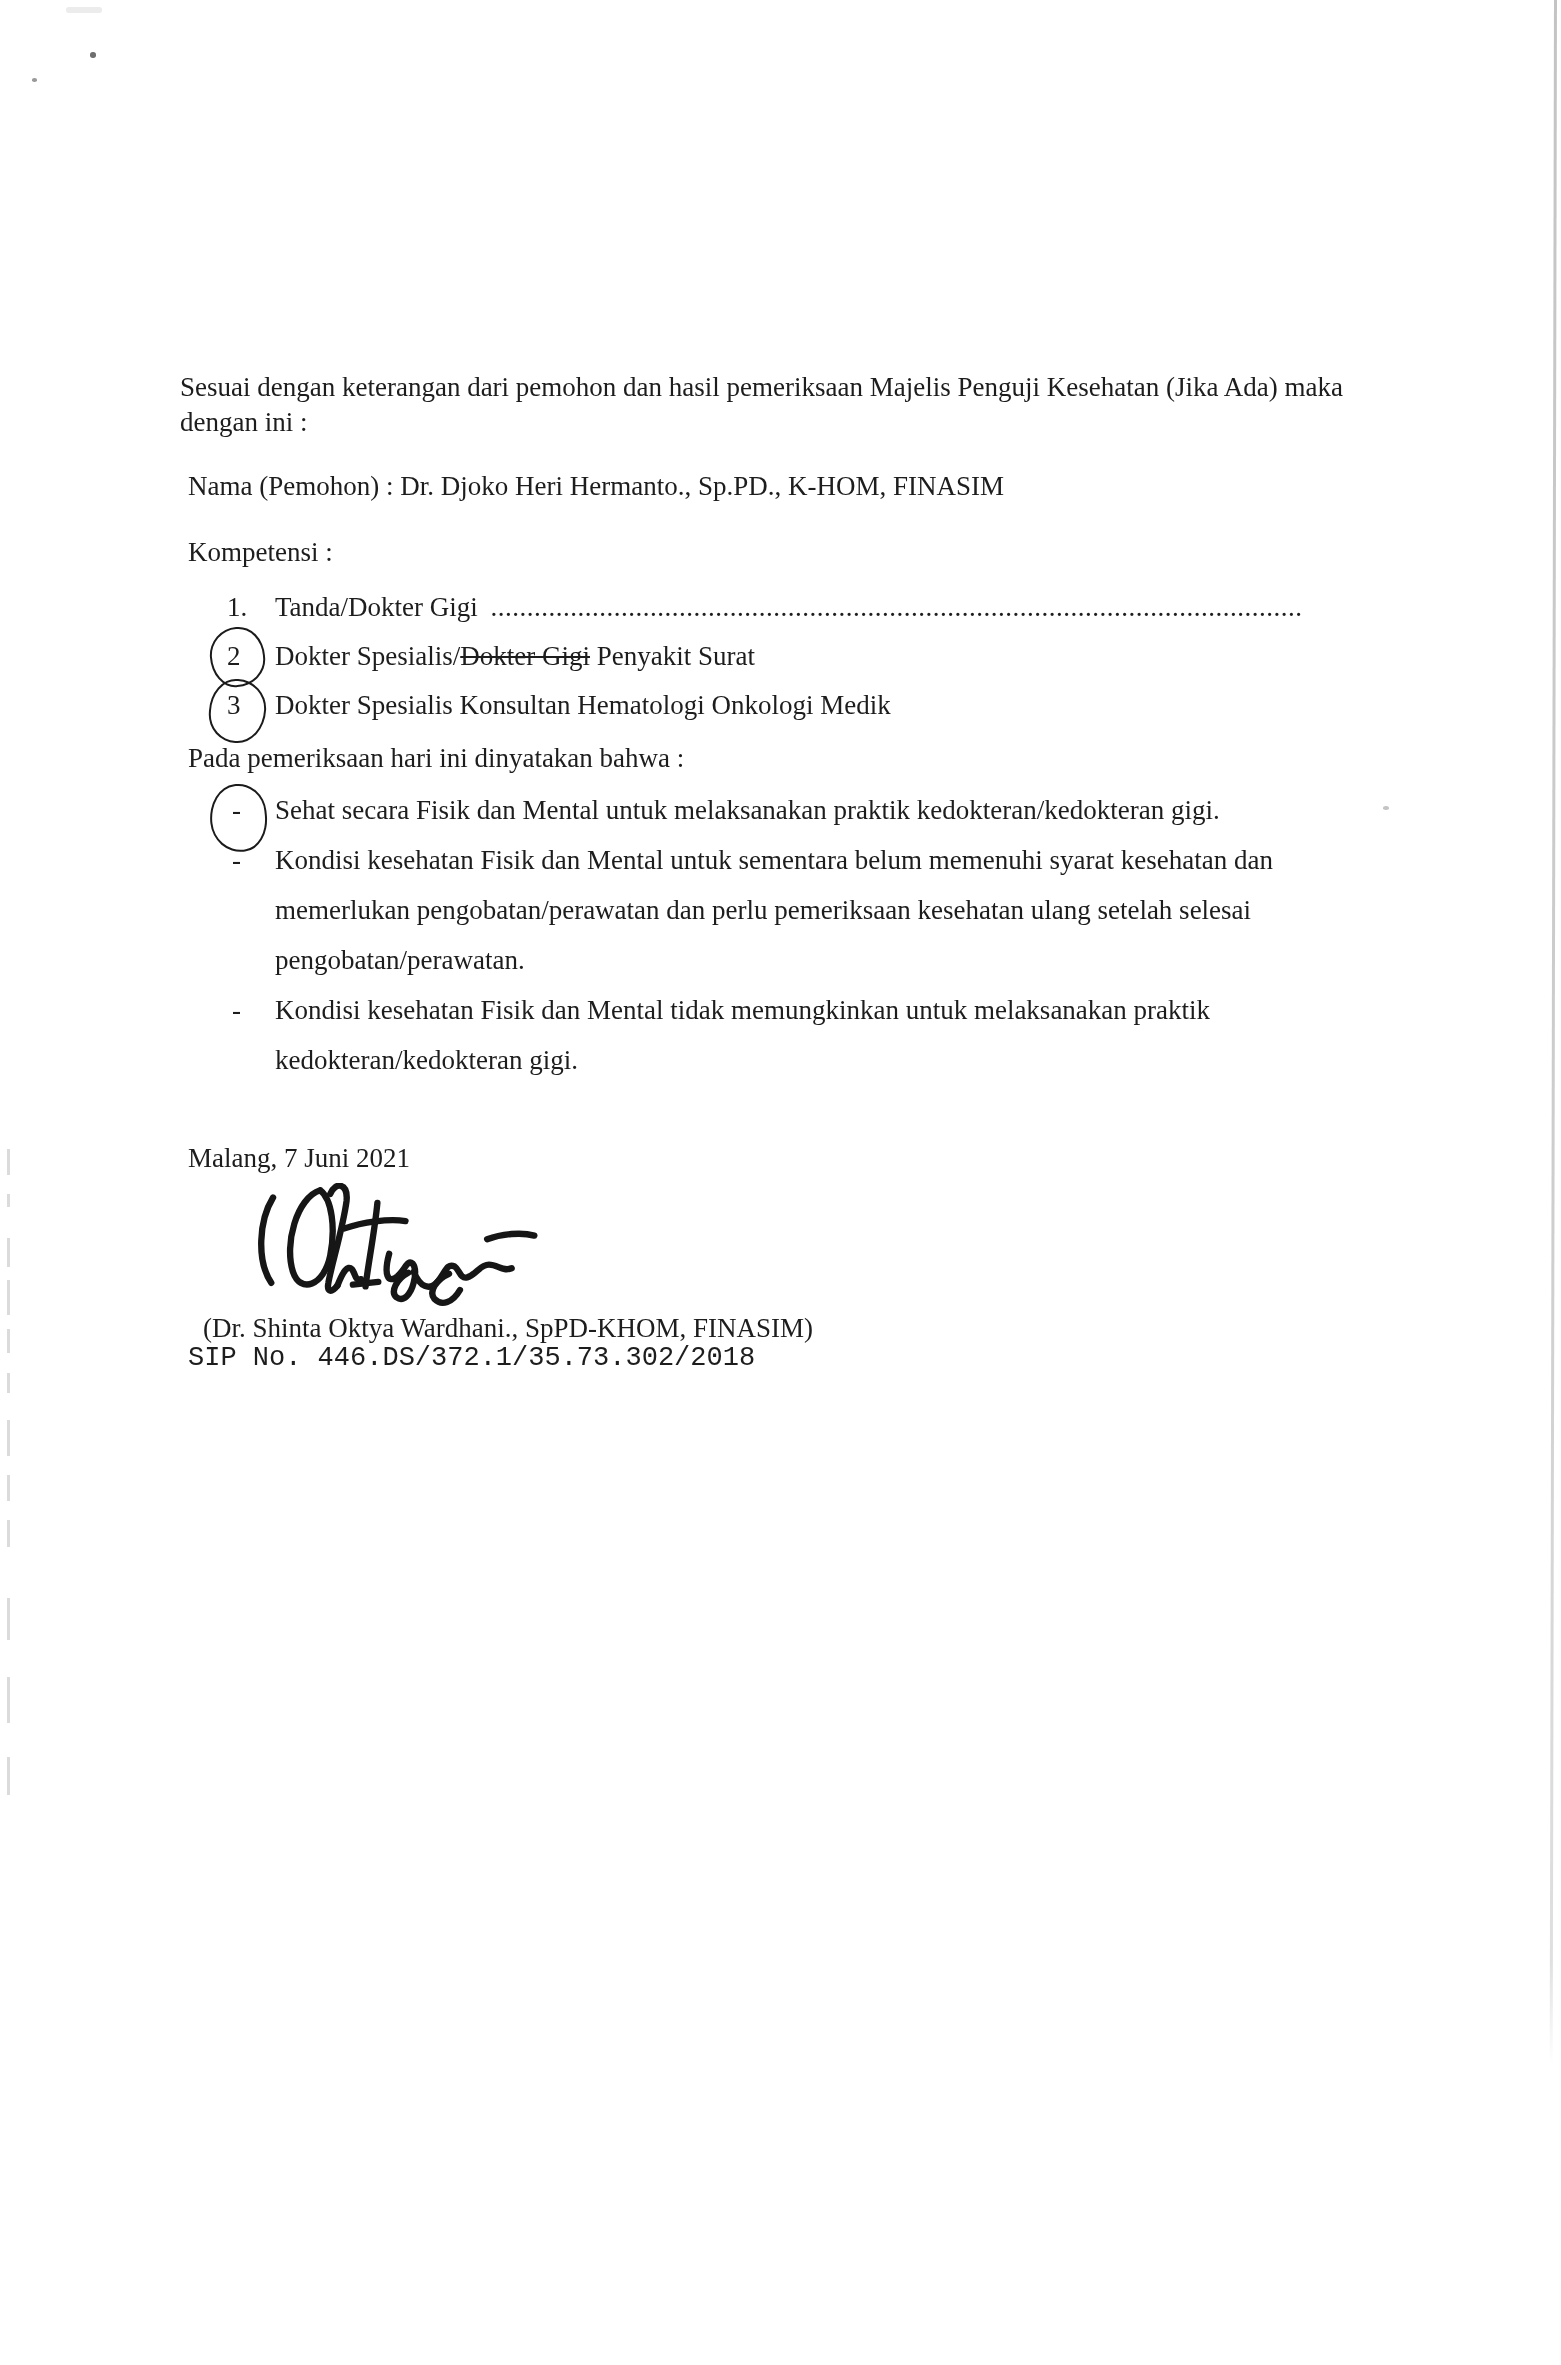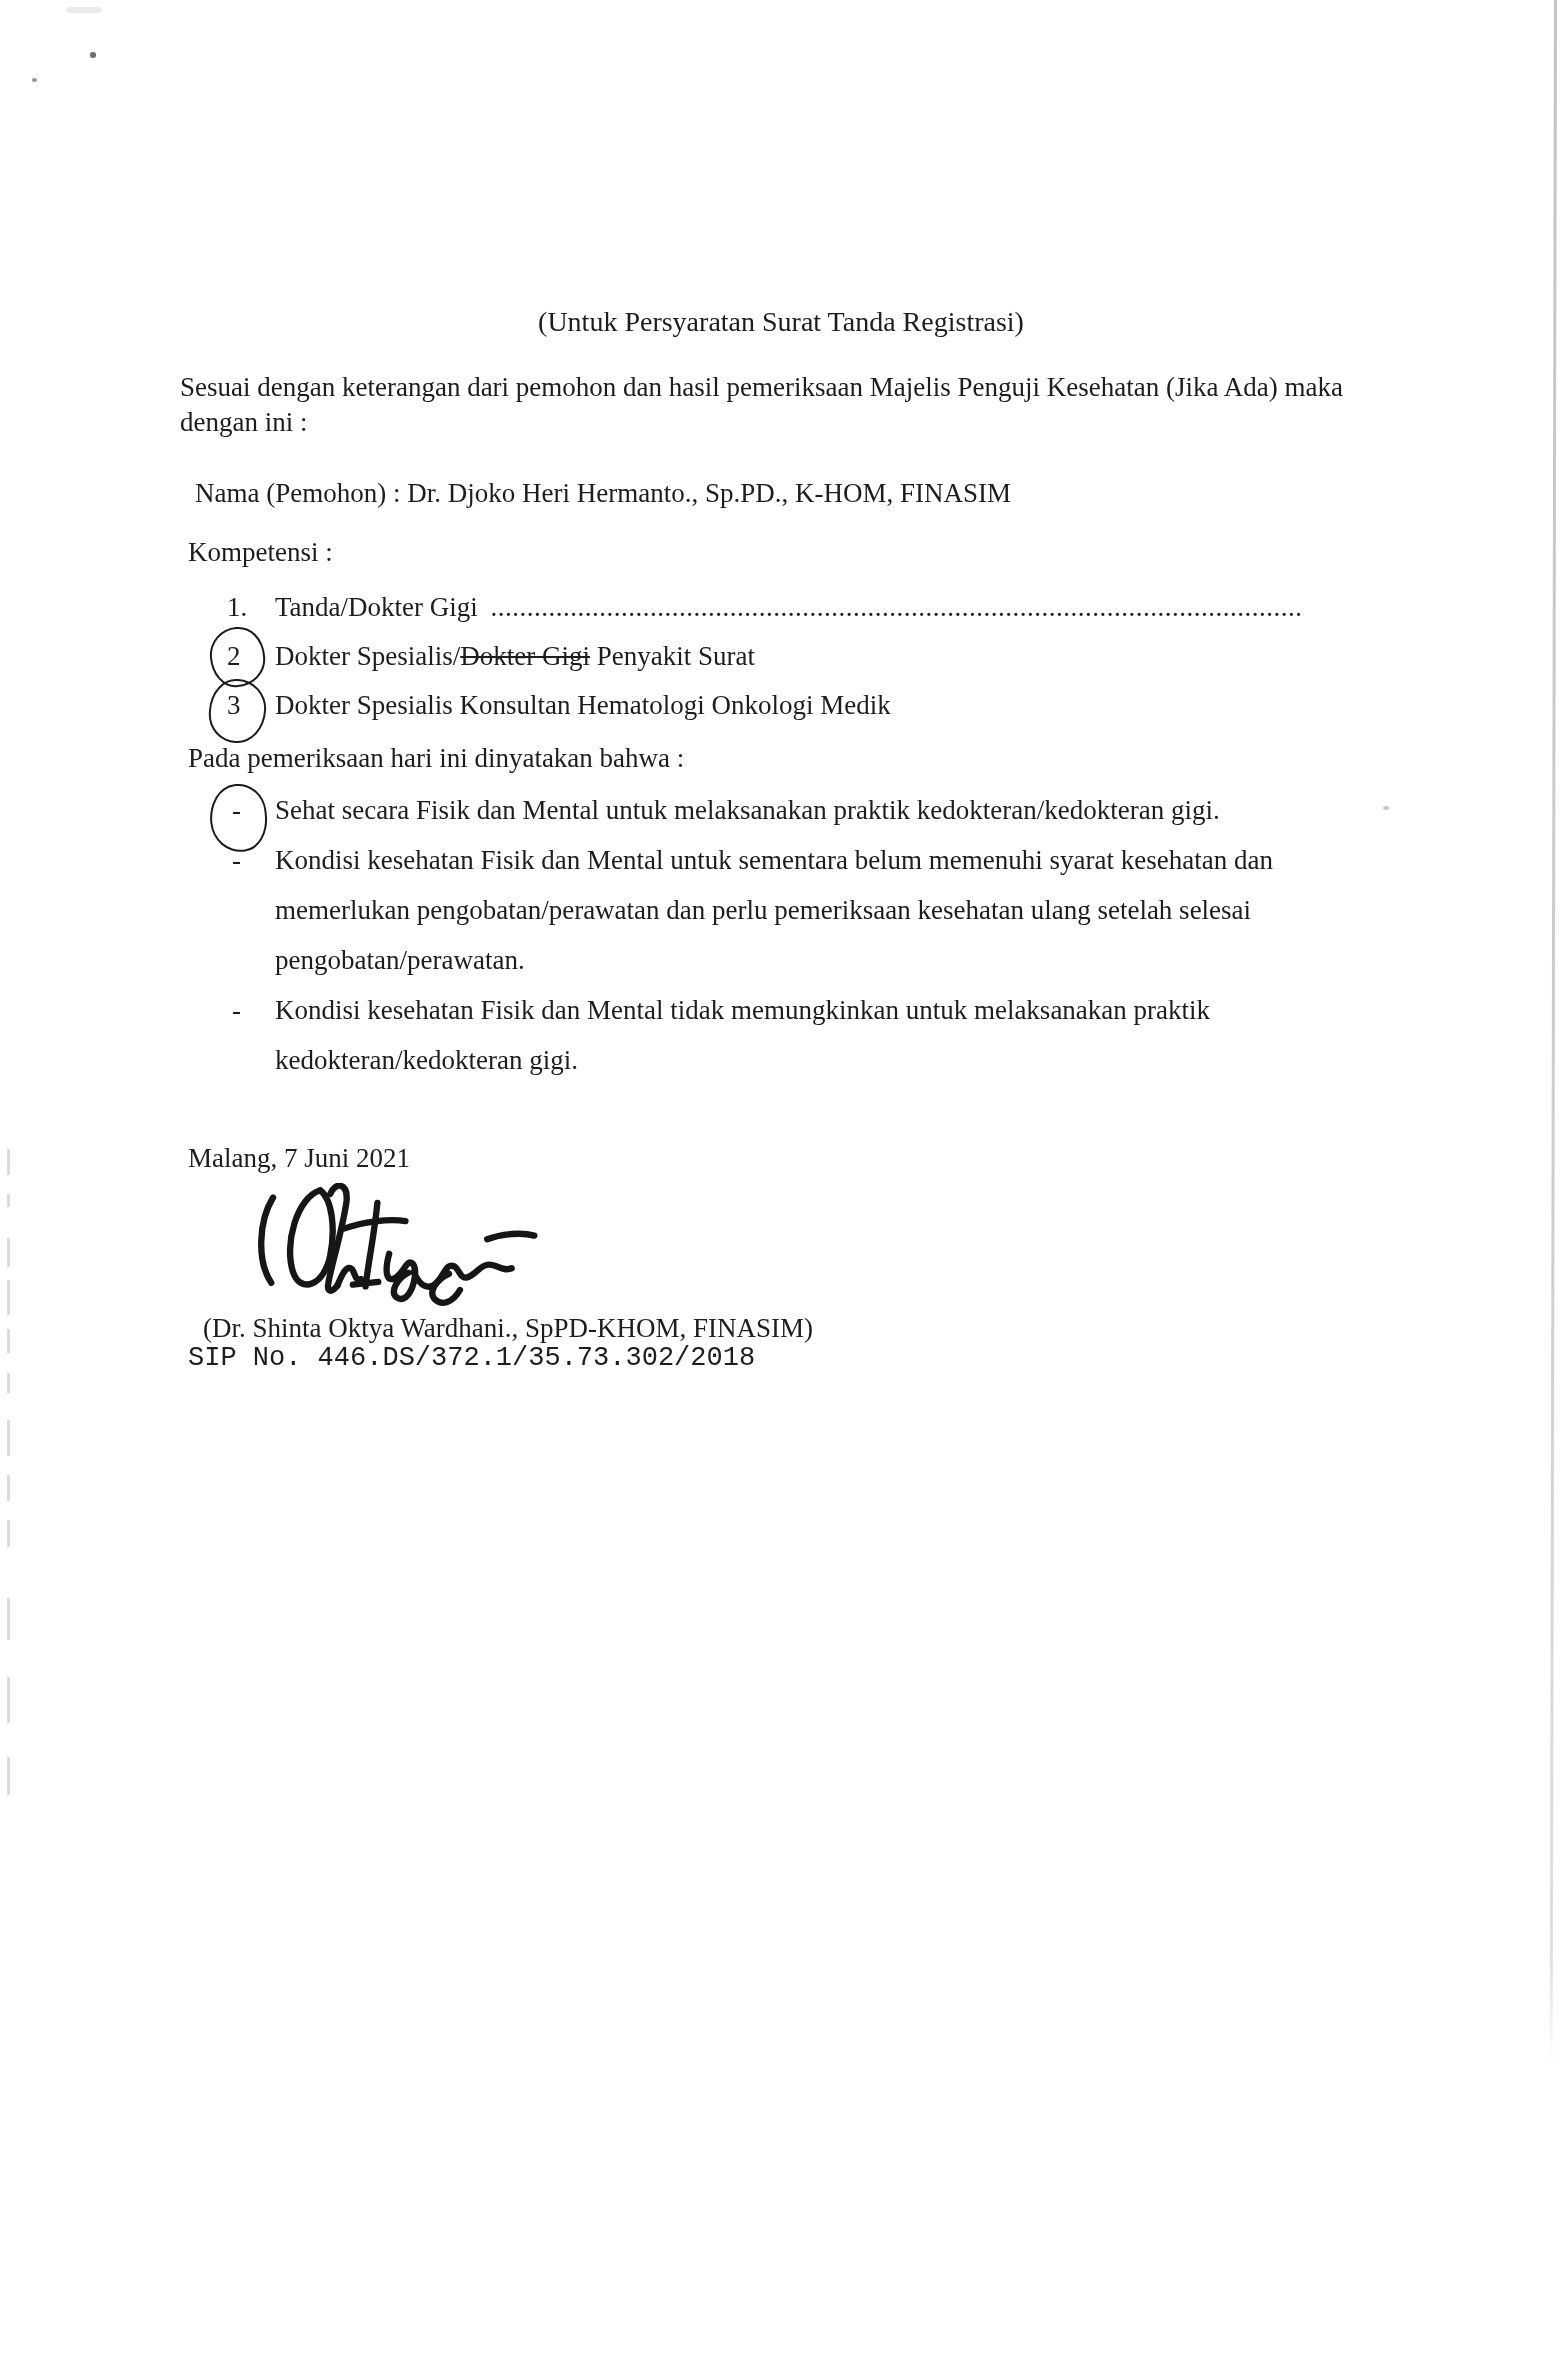--- a/index.html
+++ b/index.html
@@ -62,25 +62,24 @@
   <div class="abs art-l" style="top:1280px; height:35px;"></div>
   <div class="abs art-l" style="top:1329px; height:24px;"></div>
   <div class="abs art-l" style="top:1373px; height:20px;"></div>
   <div class="abs art-l" style="top:1420px; height:36px;"></div>
   <div class="abs art-l" style="top:1475px; height:25.5px;"></div>
   <div class="abs art-l" style="top:1520px; height:27px;"></div>
   <div class="abs art-l" style="top:1598px; height:42px;"></div>
   <div class="abs art-l" style="top:1677px; height:46px;"></div>
   <div class="abs art-l" style="top:1757px; height:38px;"></div>
 
-  <div class="abs doc-subtitle">(Untuk Persyaratan Surat Tanda Registrasi)</div>
 
   <p class="abs intro" style="margin:0;">Sesuai dengan keterangan dari pemohon dan hasil pemeriksaan Majelis Penguji Kesehatan (Jika Ada) maka dengan ini :</p>
 
-  <p class="abs nama" style="margin:7px;">Nama (Pemohon) : Dr. Djoko Heri Hermanto., Sp.PD., K-HOM, FINASIM</p>
+  <p class="abs nama" style="margin:0;">Nama (Pemohon) : Dr. Djoko Heri Hermanto., Sp.PD., K-HOM, FINASIM</p>
 
   <p class="abs komp-head" style="margin:0;text-align:right;">Kompetensi :</p>
 
   <div class="abs comp-list">
     <div class="comp-item">
       <span class="comp-num">1.</span>
       <span>Tanda/Dokter Gigi</span><span class="dots">................................................................................................................</span>
     </div>
     <div class="comp-item">
       <span class="pen-circle circle-c2"></span>

